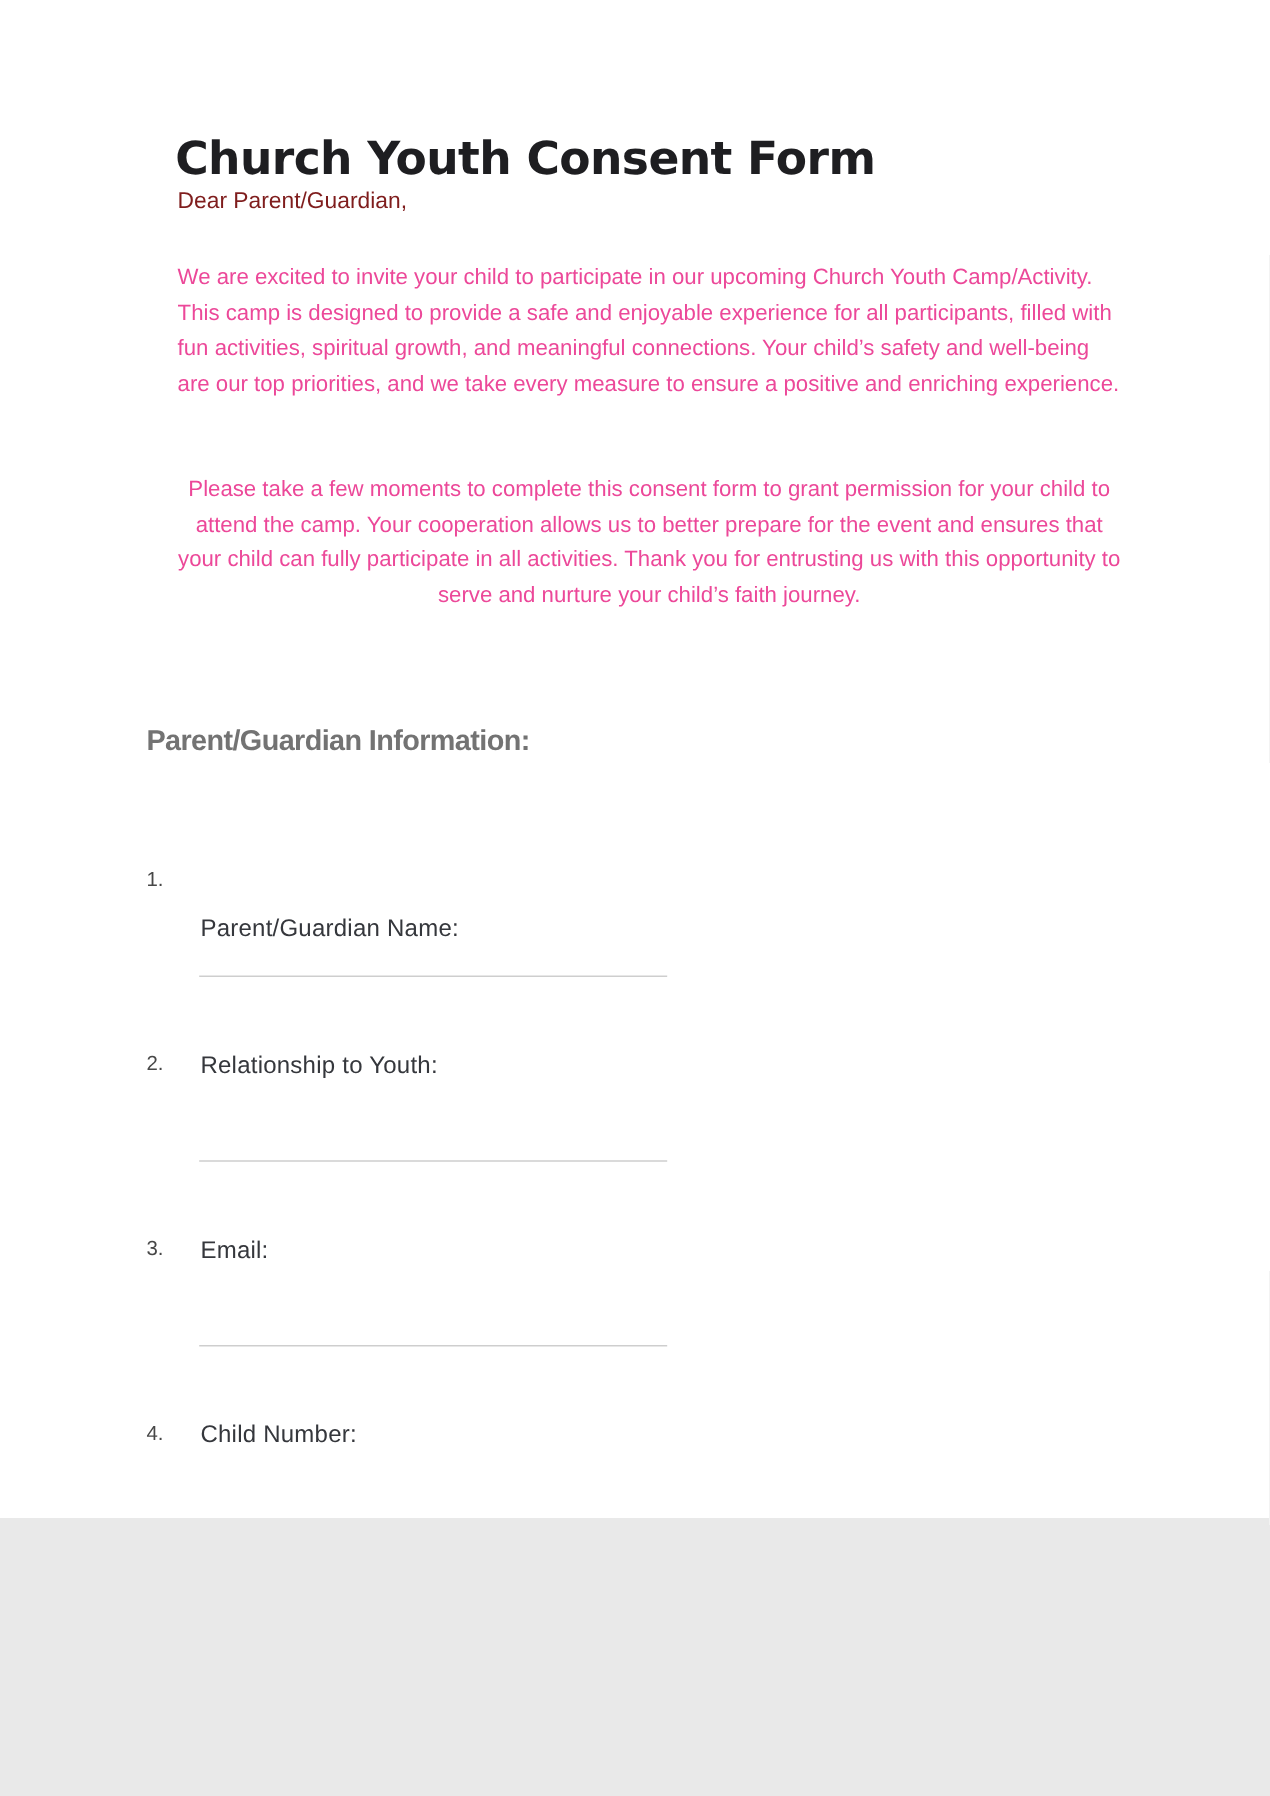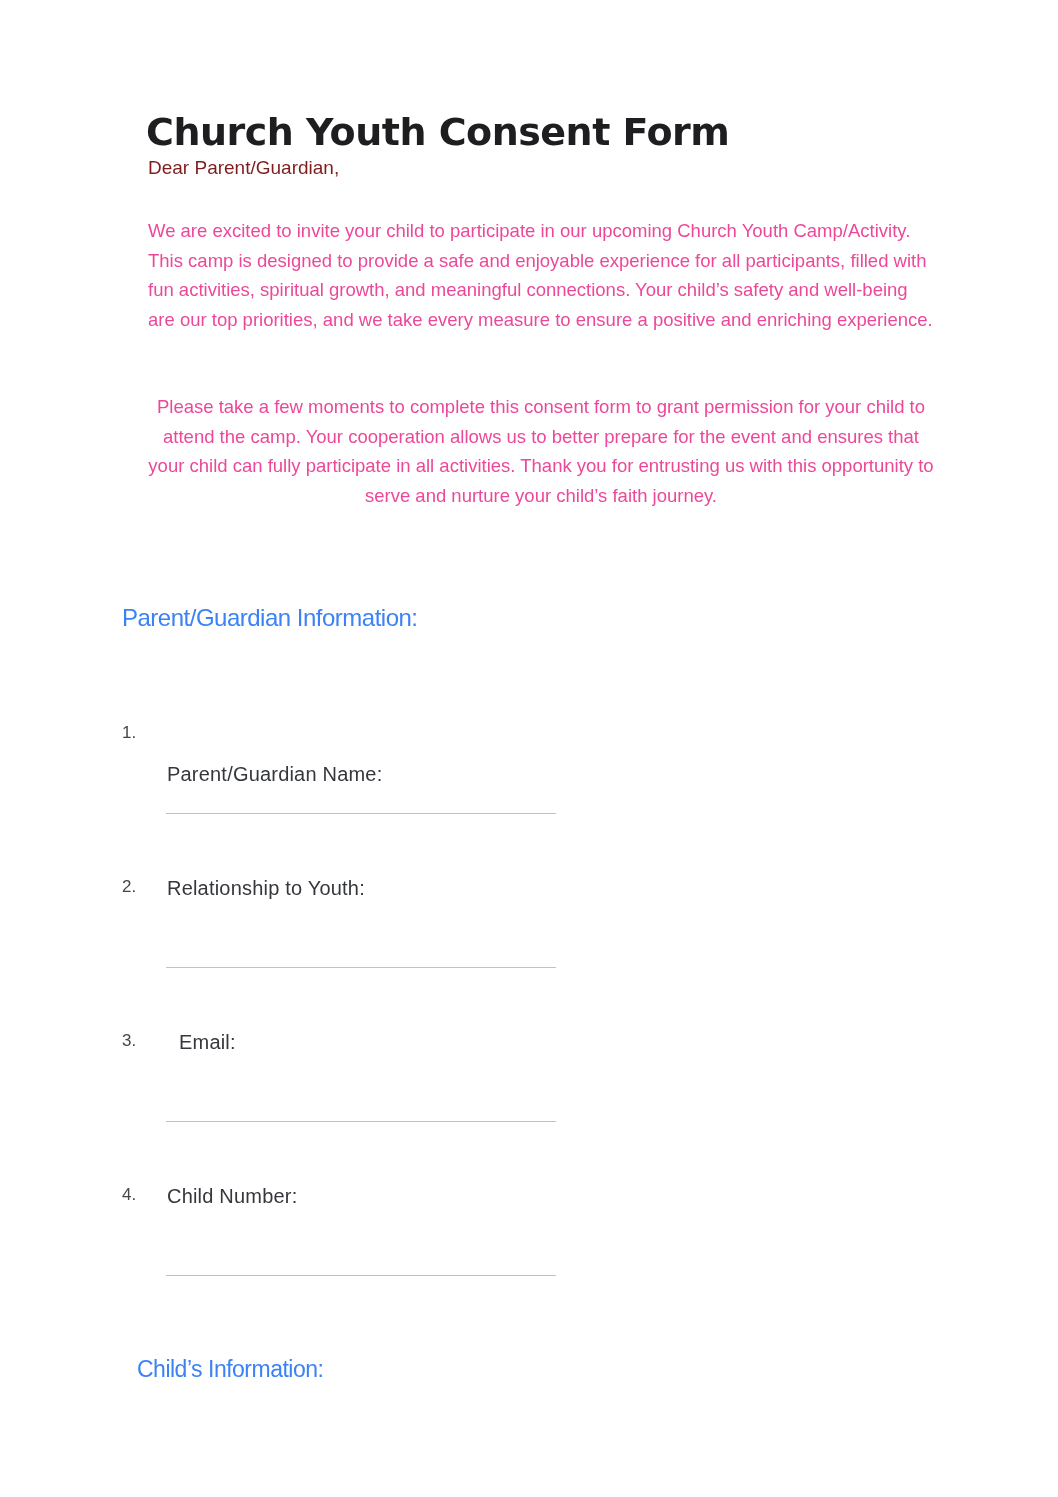--- a/index.html
+++ b/index.html
@@ -2,21 +2,21 @@
 <html><head>
 <meta charset="utf-8">
 <style>
   * { margin: 0; padding: 0; box-sizing: border-box; }
   html, body { background: #e9e9e9; }
   body { font-family: "Liberation Sans", sans-serif; }
 
   .page {
     position: relative;
     width: 1058px;
-    height: 1497px;
+    height: 1265px;
     margin: 0 auto;
     background: #ffffff;
     overflow: hidden;
   }
 
   .doc-title {
     position: absolute;
     left: 146px;
     top: 110px;
     font-family: "DejaVu Sans", sans-serif;
@@ -42,24 +42,24 @@
     width: 786px;
     font-size: 18.5px;
     line-height: 29.5px;
     color: #ec4899;
   }
   .para-1 { top: 216px; }
   .para-2 { top: 392px; text-align: center; }
 
   .section-heading {
     position: absolute;
-    font-weight: 400;
+    font-weight: 700;
     font-size: 24px;
     letter-spacing: -0.5px;
-    color: #3b82f6;
+    color: #737373;
     white-space: nowrap;
   }
   .heading-parent { left: 122px; top: 604px; }
   .heading-child  { left: 137px; top: 1324px; font-size: 23px; margin-top: 32px; }
 
   .q-number {
     position: absolute;
     left: 122px;
     width: 36px;
     font-size: 17px;
@@ -78,21 +78,21 @@
     position: absolute;
     left: 166px;
     width: 390px;
     height: 0;
     border-top: 1px solid #c2c2c2;
     cursor: text;
   }
 
   .qn-1 { top: 723px; }  .ql-1 { top: 763px; }  .al-1 { top: 813px; }
   .qn-2 { top: 877px; }  .ql-2 { top: 877px; }  .al-2 { top: 967px; }
-  .qn-3 { top: 1031px; } .ql-3 { top: 1031px; margin-left: 12px; } .al-3 { top: 1121px; }
+  .qn-3 { top: 1031px; } .ql-3 { top: 1031px; } .al-3 { top: 1121px; }
   .qn-4 { top: 1185px; } .ql-4 { top: 1185px; } .al-4 { top: 1275px; }
 </style>
 </head>
 <body>
 
 <div class="page">
 
   <h1 class="doc-title">Church Youth Consent Form</h1>
 
   <div class="salutation">Dear Parent/Guardian,</div>

